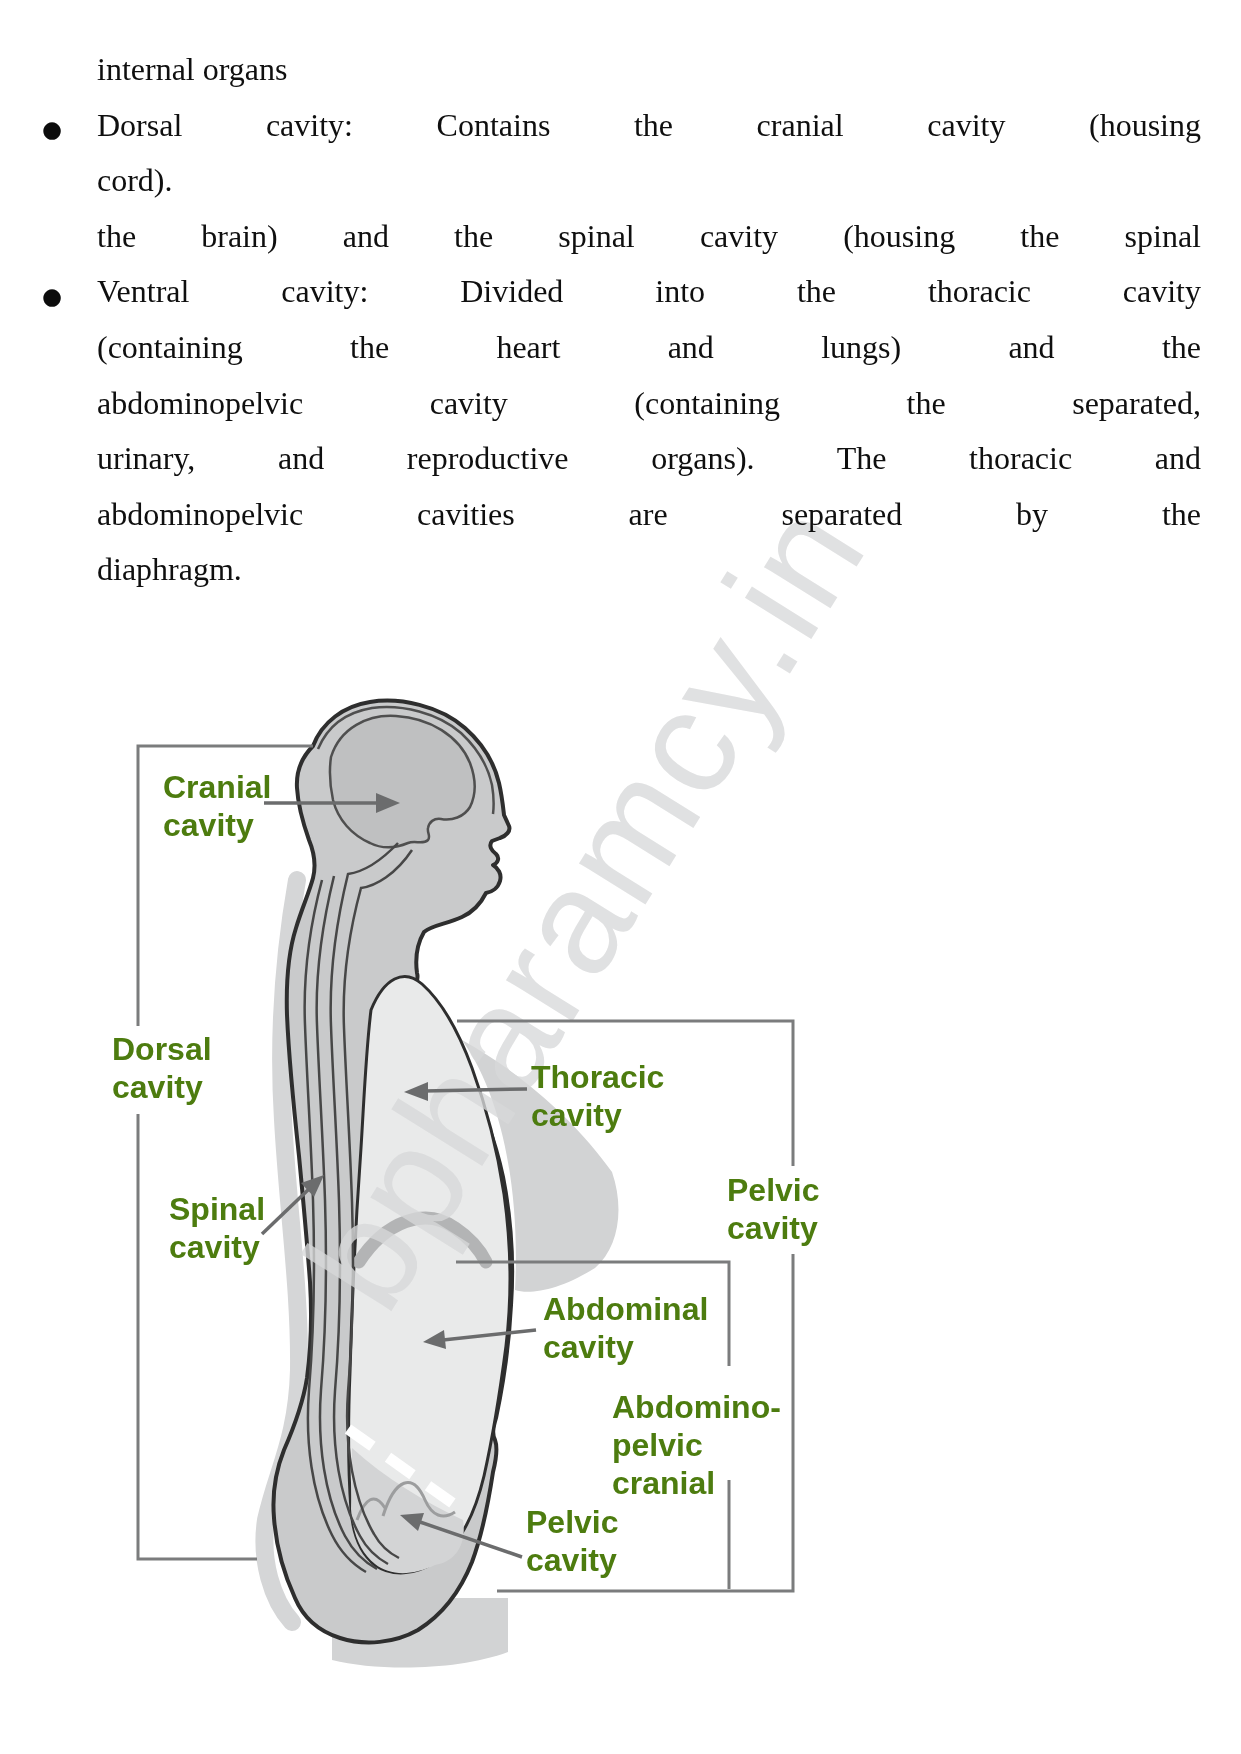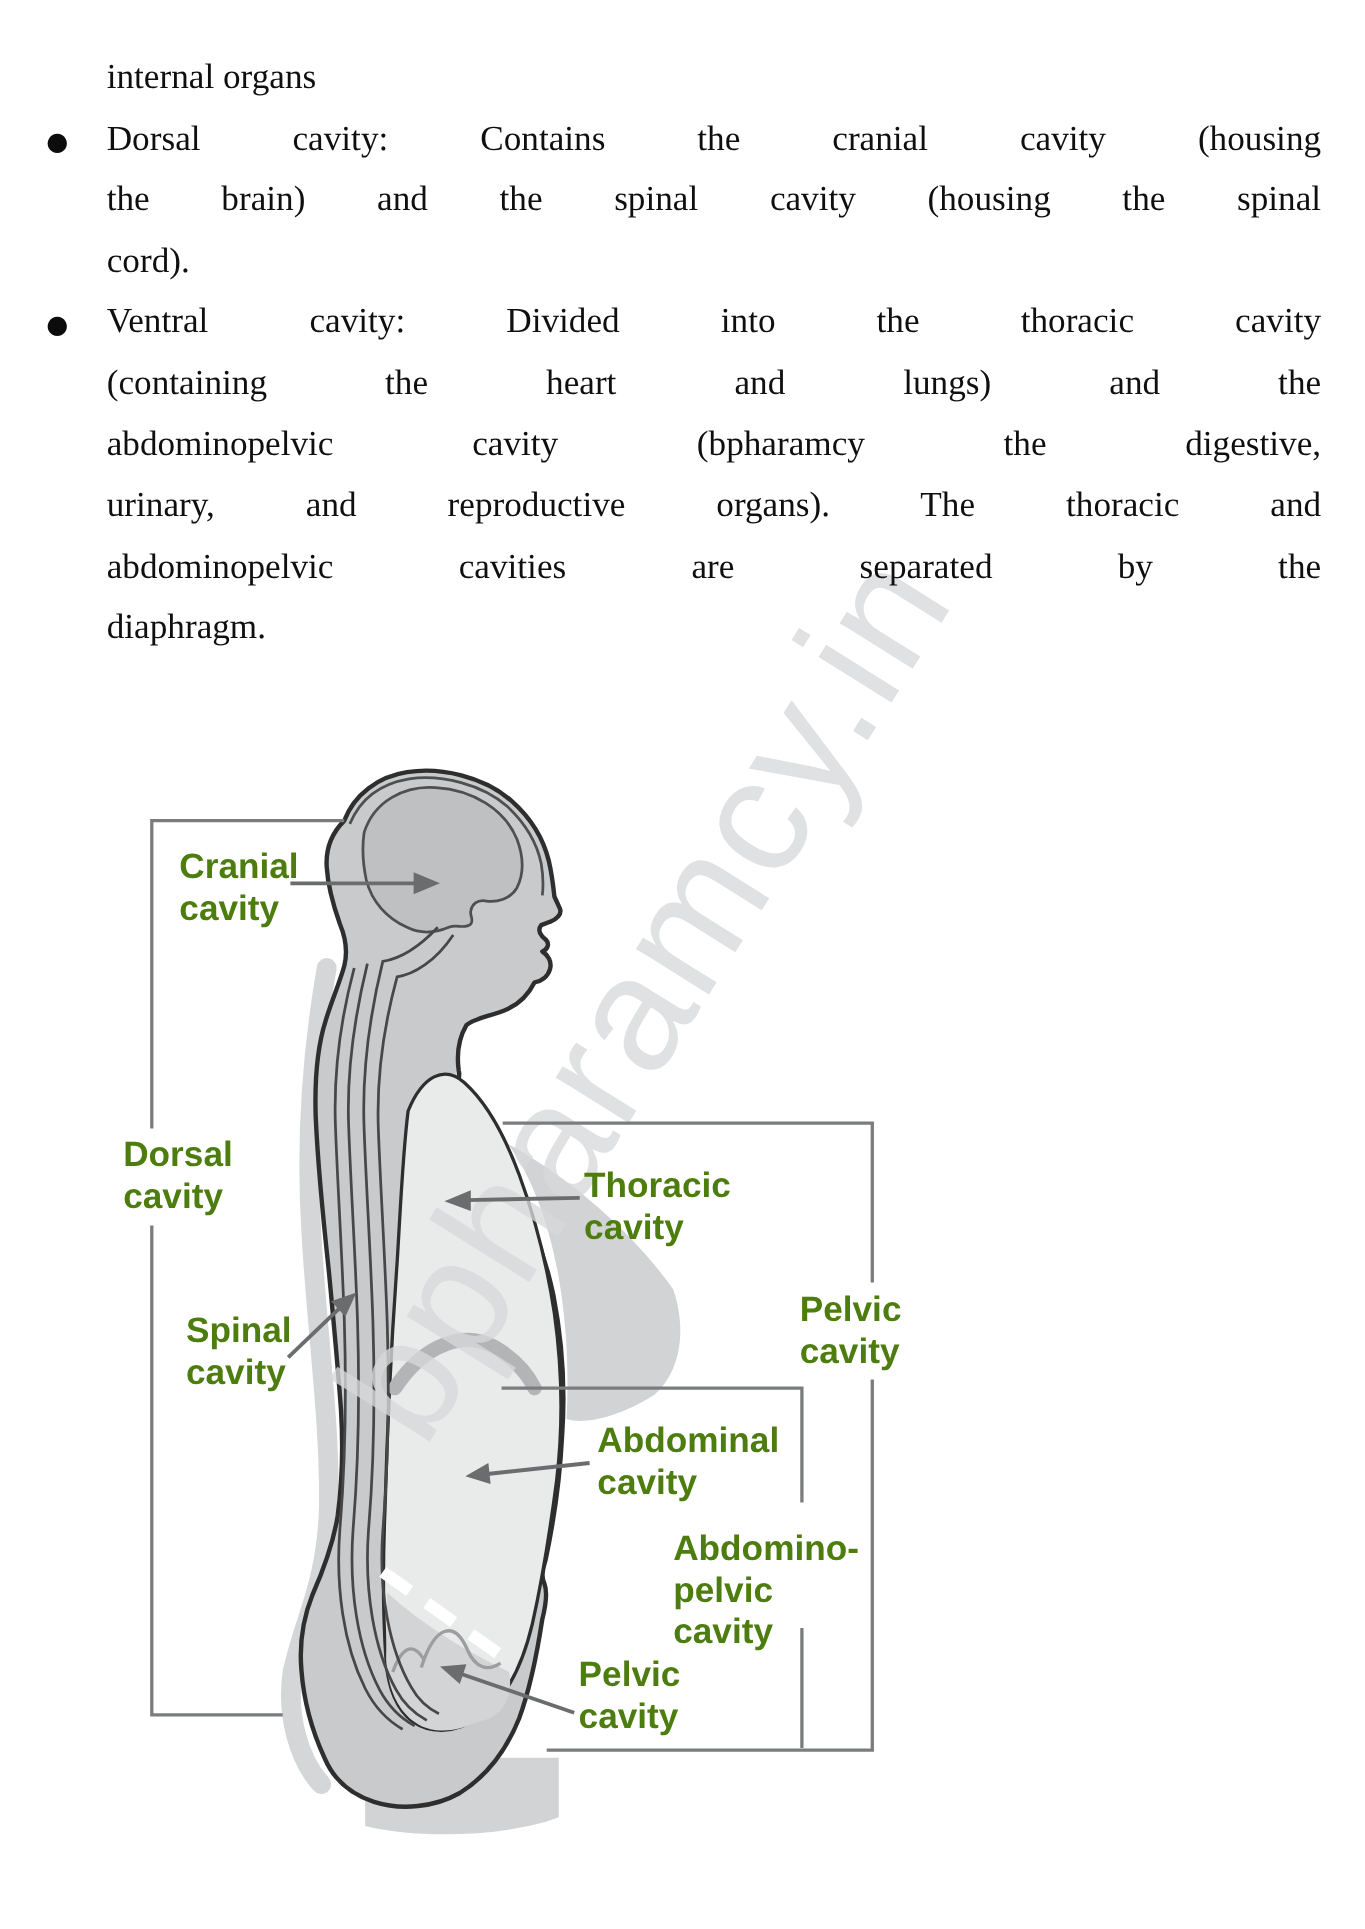--- a/index.html
+++ b/index.html
@@ -129,33 +129,33 @@
   <div class="fig-label lbl-spinal">Spinal
 cavity</div>
   <div class="fig-label lbl-thoracic">Thoracic
 cavity</div>
   <div class="fig-label lbl-ventral">Pelvic
 cavity</div>
   <div class="fig-label lbl-abdominal">Abdominal
 cavity</div>
   <div class="fig-label lbl-abdominopelvic">Abdomino-
 pelvic
-cavity</div>
+cranial</div>
   <div class="fig-label lbl-pelvic">Pelvic
 cavity</div>
 
   <span class="bullet-dot" style="left:42px;top:118px;">●</span>
   <span class="bullet-dot" style="left:42px;top:285px;">●</span>
 
   <div class="text-block">
     <div class="tline">internal organs</div>
     <div class="tline j">Dorsal cavity: Contains the cranial cavity (housing</div>
+    <div class="tline">cord).</div>
     <div class="tline j">the brain) and the spinal cavity (housing the spinal</div>
-    <div class="tline">cord).</div>
     <div class="tline j">Ventral cavity: Divided into the thoracic cavity</div>
     <div class="tline j">(containing the heart and lungs) and the</div>
-    <div class="tline j">abdominopelvic cavity (bpharamcy the digestive,</div>
+    <div class="tline j">abdominopelvic cavity (containing the separated,</div>
     <div class="tline j">urinary, and reproductive organs). The thoracic and</div>
     <div class="tline j">abdominopelvic cavities are separated by the</div>
     <div class="tline">diaphragm.</div>
   </div>
 
 </div>
 
 </body></html>

